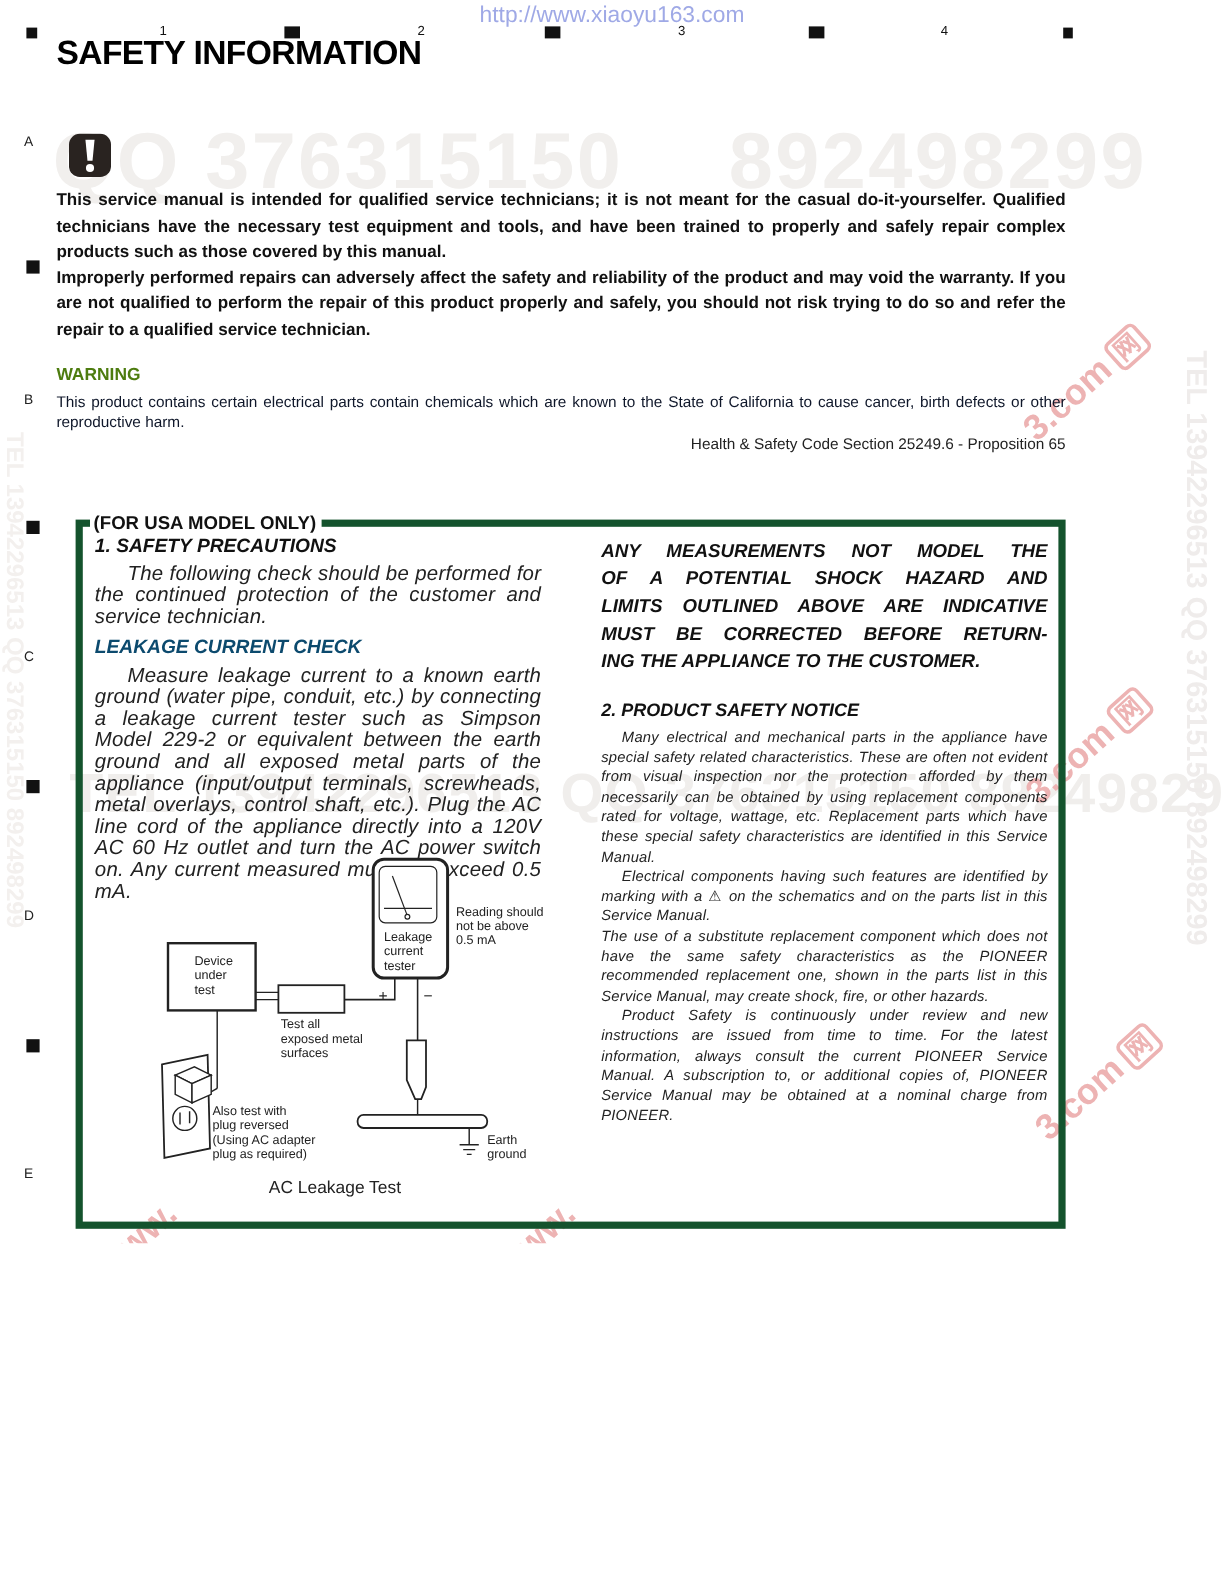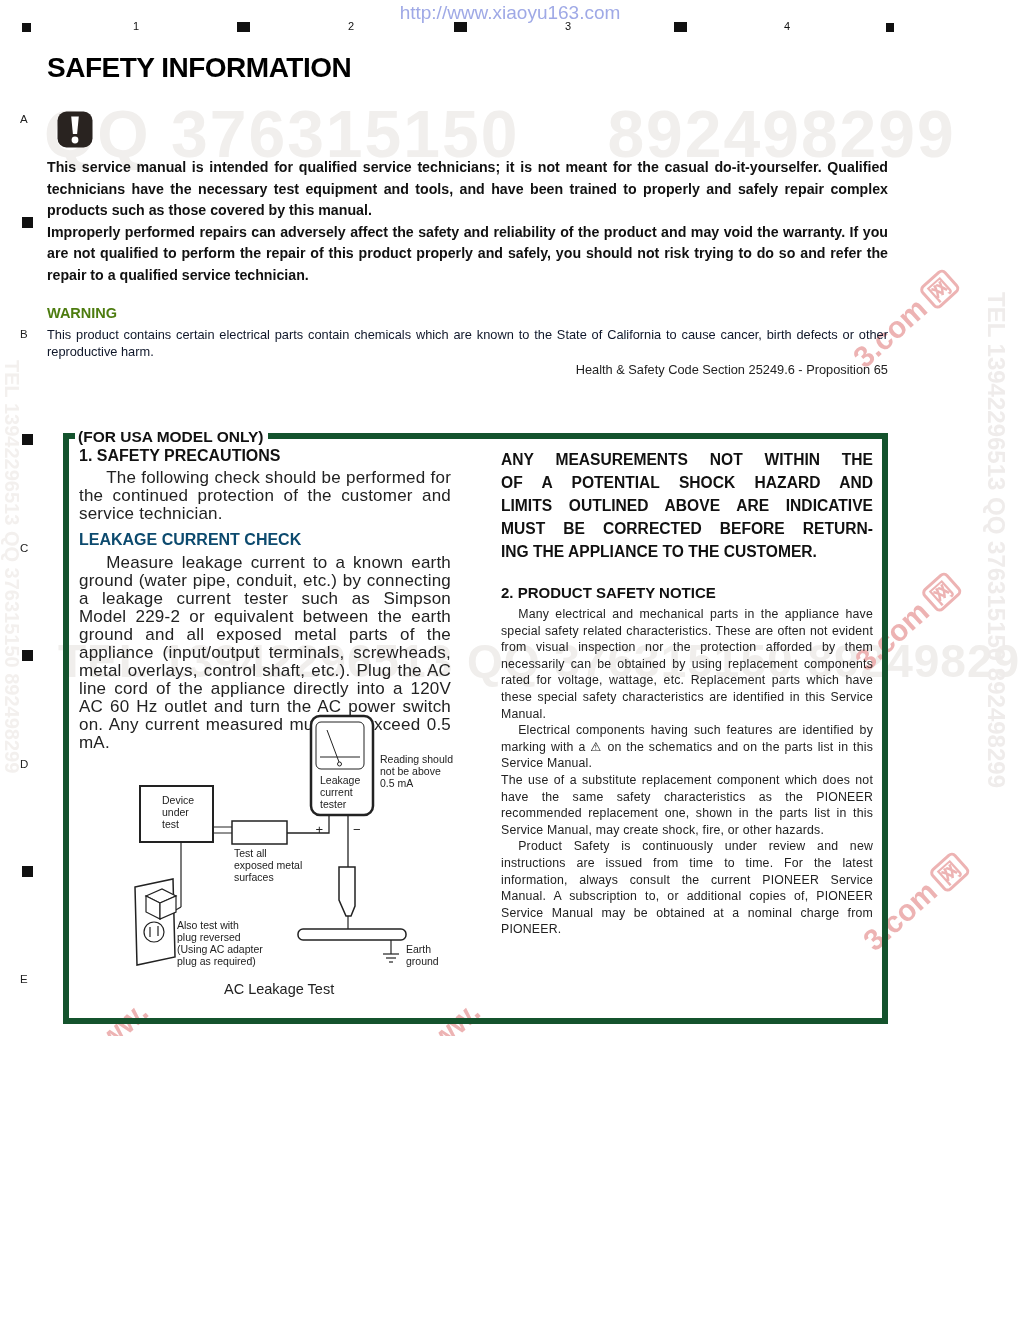--- a/index.html
+++ b/index.html
@@ -21,34 +21,34 @@
   .wm-url{left:0;width:1020px;text-align:center;color:#9fa9e6;font-size:19px;}
   .wm-url-top{top:2px;}
   .wm-url-bottom{top:1297px;color:#aab1e9;}
 
   
   .ct{position:absolute;z-index:1;}
   .sq{position:absolute;background:#111;z-index:1;}
   .rnum{position:absolute;font-size:11px;color:#111;z-index:1;width:12px;text-align:center;}
   .mletter{position:absolute;left:20px;font-size:11.5px;color:#222;z-index:1;}
 
-  .page-title{left:47px;top:52px;font-size:28px;font-weight:bold;letter-spacing:-0.5px;color:#000;}
+  .page-title{left:47px;top:28px;font-size:28px;font-weight:bold;letter-spacing:-0.5px;color:#000;}
 
   .warn-icon{left:57px;top:111px;width:36px;height:37px;}
 
   .intro{left:47px;top:157px;width:841px;font-size:14.2px;font-weight:bold;line-height:21.6px;text-align:justify;color:#111;}
   .intro p{margin:0;}
 
   .warning-head{left:47px;top:305px;font-size:14.5px;font-weight:bold;color:#4d7c0f;}
   .warning-body{left:47px;top:327px;width:841px;font-size:12.8px;line-height:16.8px;text-align:justify;color:#0f172a;}
   .code-ref{left:47px;top:362px;width:841px;font-size:12.8px;text-align:right;color:#222;}
 
   .usa-box{left:63px;top:433px;width:813px;height:579px;border:6px solid #14532d;}
   .usa-title{position:absolute;left:6px;top:-11px;background:#fff;padding:0 5px 0 3px;font-size:15.5px;font-weight:bold;color:#111;white-space:nowrap;}
-  .col{position:absolute;color:#222;}
+  .col{position:absolute;color:#222;font-style:italic;}
   .col-left{left:10px;top:8px;width:372px;}
   .col-right{left:432px;top:9px;width:372px;}
   .h-big{font-size:16px;font-weight:bold;color:#111;margin:0 0 4px 0;}
   .h-big2{font-size:16px;font-weight:bold;color:#0c4a6e;margin:8px 0 5px 0;}
   .body-txt{font-size:17px;line-height:18px;text-align:justify;letter-spacing:0.2px;margin:0 0 2px 0;}
   .body-txt.ind{text-indent:1.6em;}
   .rbody{font-size:12.3px;line-height:16.6px;text-align:justify;letter-spacing:0.2px;margin:0;}
   .rbody.ind{text-indent:1.4em;}
   .shout{font-size:15.6px;font-weight:bold;line-height:23px;color:#111;}
   .shout .ln{text-align:justify;text-align-last:justify;}
@@ -200,21 +200,21 @@
       <text x="101" y="222">Also test with</text>
       <text x="101" y="234">plug reversed</text>
       <text x="101" y="246">(Using AC adapter</text>
       <text x="101" y="258">plug as required)</text>
 
       <text class="cap" x="148" y="287">AC Leakage Test</text>
     </svg>
 
     <div class="col col-right">
       <div class="shout">
-        <div class="ln">ANY MEASUREMENTS NOT WITHIN THE</div>
+        <div class="ln">ANY MEASUREMENTS NOT MODEL THE</div>
         <div class="ln">OF A POTENTIAL SHOCK HAZARD AND</div>
         <div class="ln">LIMITS OUTLINED ABOVE ARE INDICATIVE</div>
         <div class="ln">MUST BE CORRECTED BEFORE RETURN-</div>
         <div class="ln">ING THE APPLIANCE TO THE CUSTOMER.</div>
       </div>
       <div class="r-h2">2. PRODUCT SAFETY NOTICE</div>
       <p class="rbody ind">Many electrical and mechanical parts in the appliance have special safety related characteristics. These are often not evident from visual inspection nor the protection afforded by them necessarily can be obtained by using replacement components rated for voltage, wattage, etc. Replacement parts which have these special safety characteristics are identified in this Service Manual.</p>
       <p class="rbody ind">Electrical components having such features are identified by marking with a ⚠ on the schematics and on the parts list in this Service Manual.</p>
       <p class="rbody">The use of a substitute replacement component which does not have the same safety characteristics as the PIONEER recommended replacement one, shown in the parts list in this Service Manual, may create shock, fire, or other hazards.</p>
       <p class="rbody ind">Product Safety is continuously under review and new instructions are issued from time to time. For the latest information, always consult the current PIONEER Service Manual. A subscription to, or additional copies of, PIONEER Service Manual may be obtained at a nominal charge from PIONEER.</p>

